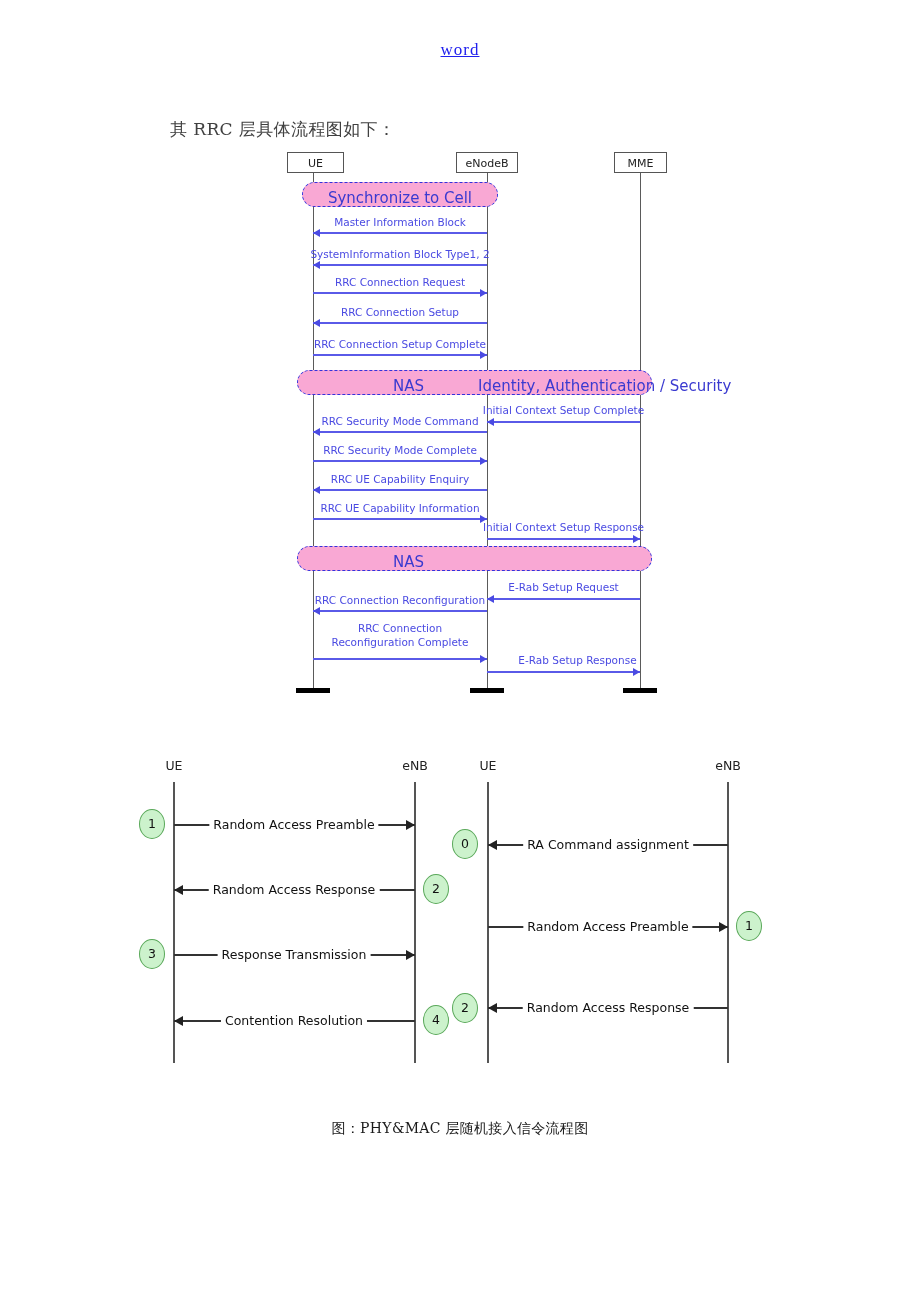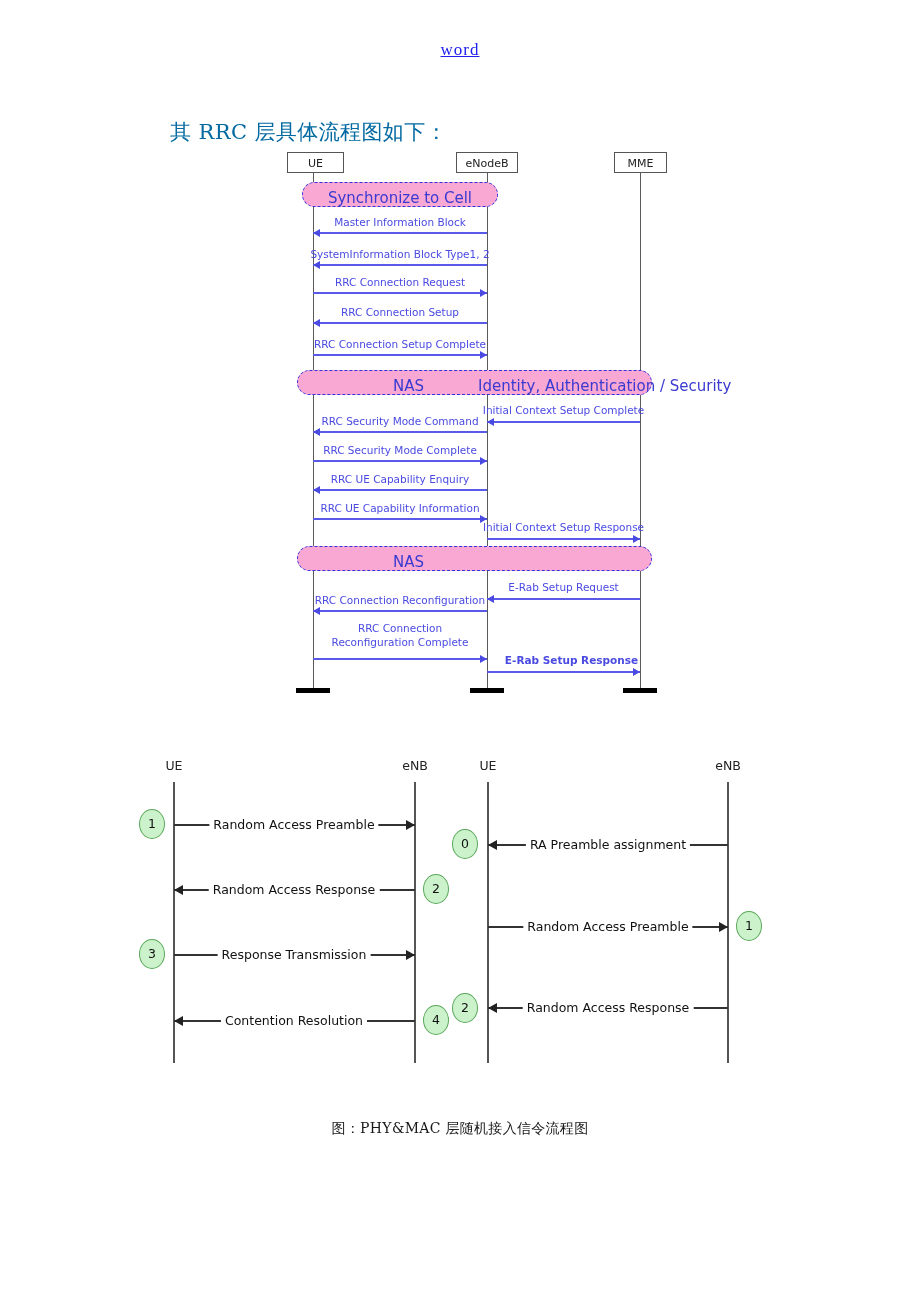--- a/index.html
+++ b/index.html
@@ -25,22 +25,22 @@
     color:#2020ee;
     text-decoration:underline;
     letter-spacing:1px;
   }
 
   
   .para{
     position:absolute;
     left:170px;top:118px;
     font-family:"DejaVu Serif", serif;
-    font-size:21px;
-    color:#0369a1;
+    font-size:17px;
+    color:#404040;
     letter-spacing:0.4px;
     white-space:nowrap;
   }
 
   
   .caption{
     position:absolute;width:920px;text-align:center;
     font-family:"DejaVu Serif", serif;
     font-size:14px;color:#1a1a1a;letter-spacing:0.3px;
   }
@@ -263,21 +263,21 @@
     <div class="d1-msg" style="left:313px;top:518px;width:174px;">
       <div class="d1-line" style="width:174px;"></div>
       <div class="d1-arrowR" style="left:167px;"></div>
       <div class="d1-label" style="left:0;width:174px;top:-36px;">RRC Connection</div>
       <div class="d1-label" style="left:0;width:174px;top:-22px;">Reconfiguration Complete</div>
     </div>
 
     <div class="d1-msg" style="left:487px;top:531px;width:153px;">
       <div class="d1-line" style="width:153px;"></div>
       <div class="d1-arrowR" style="left:146px;"></div>
-      <div class="d1-label" style="left:8px;width:153px;top:-17px;font-weight:bold;">E-Rab Setup Response</div>
+      <div class="d1-label" style="left:14px;width:153px;top:-17px;">E-Rab Setup Response</div>
     </div>
 
   </div>
 
 
   <div id="diagram-phymac">
 
     <div class="d2-head" style="left:174px;top:3px;">UE</div>
     <div class="d2-head" style="left:415px;top:3px;">eNB</div>
 
@@ -314,21 +314,21 @@
 
     <div class="d2-head" style="left:488px;top:3px;">UE</div>
     <div class="d2-head" style="left:728px;top:3px;">eNB</div>
 
     <div class="d2-life" style="left:487px;top:27px;height:281px;"></div>
     <div class="d2-life" style="left:727px;top:27px;height:281px;"></div>
 
     <div class="d2-msg" style="left:488px;top:89px;width:240px;">
       <div class="d2-line" style="width:240px;"></div>
       <div class="d2-arrowL" style="left:0;"></div>
-      <div class="d2-label" style="left:120px;top:0;">RA Preamble assignment</div>
+      <div class="d2-label" style="left:120px;top:0;">RA Command assignment</div>
     </div>
     <div class="d2-badge" style="left: 465px; top: 89px;">0</div>
 
     <div class="d2-msg" style="left:488px;top:171px;width:240px;">
       <div class="d2-line" style="width:240px;"></div>
       <div class="d2-arrowR" style="left:231px;"></div>
       <div class="d2-label" style="left:120px;top:0;">Random Access Preamble</div>
     </div>
     <div class="d2-badge" style="left: 749px; top: 171px;">1</div>
 

